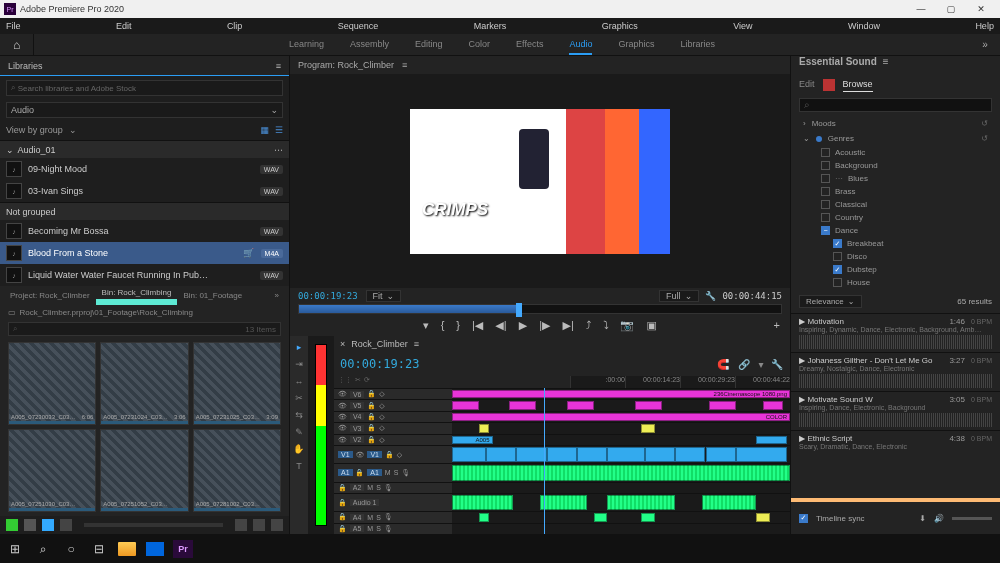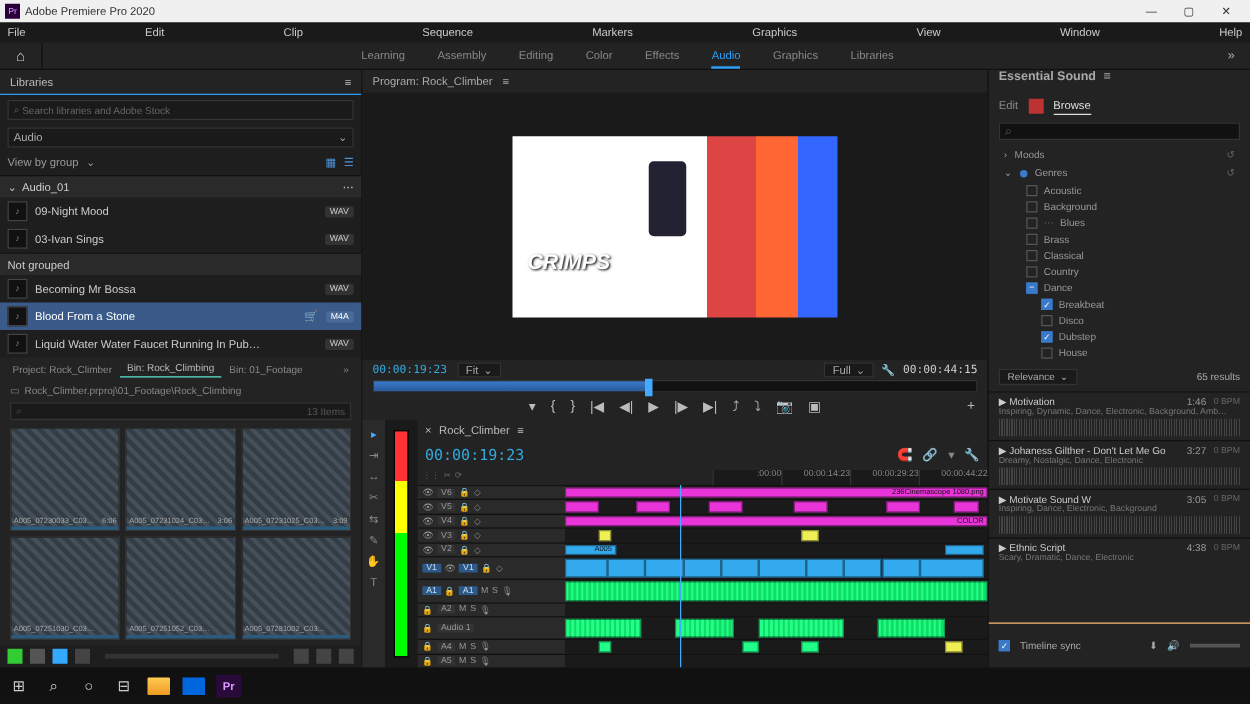--- a/index.html
+++ b/index.html
@@ -34,21 +34,21 @@
 .lib-item { display: flex; align-items: center; height: 22px; padding: 0 6px; gap: 6px; font-size: 9px; color: #ccc; cursor: pointer; }
 .lib-item .thumb { width: 16px; height: 16px; background: #111; border: 1px solid #444; display: flex; align-items: center; justify-content: center; font-size: 7px; color: #888; }
 .lib-item .spacer { flex: 1; }
 .lib-item .fmt { background: #333; padding: 1px 4px; font-size: 7px; border-radius: 2px; }
 .lib-item.selected { background: #3a5a8a; color: #fff; }
 .lib-item.selected .fmt { background: #4a6a9a; }
 
 .project-panel { flex: 1; background: #232323; display: flex; flex-direction: column; min-height: 0; }
 .proj-tabs { height: 18px; display: flex; align-items: center; font-size: 8px; color: #888; padding: 0 4px; gap: 0; }
 .proj-tabs span { padding: 2px 6px; cursor: pointer; }
-.proj-tabs span.active { color: #bbb; border-bottom: 1px solid #5eead4; }
+.proj-tabs span.active { color: #bbb; border-bottom: 6px solid #5eead4; }
 .proj-path { height: 16px; font-size: 8px; color: #888; padding: 0 8px; display: flex; align-items: center; gap: 4px; }
 .proj-search { margin: 2px 8px; height: 14px; background: #1a1a1a; border: 1px solid #333; display: flex; align-items: center; justify-content: space-between; padding: 0 4px; font-size: 8px; color: #555; }
 .thumb-grid { flex: 1; display: grid; grid-template-columns: repeat(3, 1fr); gap: 4px; padding: 4px 8px; overflow: hidden; }
 .thumb-cell { background: #111; position: relative; border: 1px solid #333; overflow: hidden; }
 .thumb-cell::after { content: ""; position: absolute; bottom: 0; left: 0; right: 0; height: 3px; background: #2b5a7a; }
 .thumb-cell .name { position: absolute; bottom: 4px; left: 2px; font-size: 6px; color: #aaa; }
 .thumb-cell .dur { position: absolute; bottom: 4px; right: 2px; font-size: 6px; color: #aaa; }
 .thumb-img { width: 100%; height: 100%; background: linear-gradient(45deg, #4a5a6a 25%, #6a7a8a 25%, #6a7a8a 50%, #4a5a6a 50%, #4a5a6a 75%, #6a7a8a 75%); background-size: 10px 10px; opacity: .6; }
 
 .proj-bottom { height: 18px; display: flex; align-items: center; padding: 0 6px; gap: 6px; background: #1e1e1e; }
@@ -119,21 +119,21 @@
 .es-relevance .drop { background: #1a1a1a; border: 1px solid #333; padding: 1px 6px; cursor: pointer; display: flex; gap: 4px; }
 .es-relevance .spacer { flex: 1; }
 .es-results { flex: 1; overflow: hidden; }
 .es-track { padding: 3px 8px; border-top: 1px solid #111; }
 .es-track-row1 { display: flex; font-size: 8px; color: #ccc; align-items: center; }
 .es-track-row1 .spacer { flex: 1; }
 .es-track-row1 .dur { color: #999; margin-right: 6px; }
 .es-track-row1 .bpm { color: #666; font-size: 7px; }
 .es-track-tags { font-size: 7px; color: #777; }
 .es-wave { height: 14px; background: repeating-linear-gradient(90deg, #444 0 1px, #222 1px 2px); margin-top: 2px; }
-.es-bottom { height: 36px; display: flex; align-items: center; padding: 0 8px; gap: 8px; font-size: 8px; border-top: 1px solid #fdba74; }
+.es-bottom { height: 36px; display: flex; align-items: center; padding: 0 8px; gap: 8px; font-size: 8px; border-top: 4px solid #fdba74; }
 
 .taskbar { height: 29px; background: #111; display: flex; align-items: center; padding: 0 4px; gap: 6px; position: absolute; bottom: 0; left: 0; right: 0; }
 .taskbar .tb-ic { width: 22px; height: 22px; display: flex; align-items: center; justify-content: center; cursor: pointer; font-size: 12px; color: #ccc; }
 .tb-folder { background: linear-gradient(#fc5,#e92); width: 18px; height: 14px; border-radius: 1px; }
 .tb-mail { background: #06d; width: 18px; height: 14px; }
 .tb-pr { background: #2a0a3a; color: #d9f; width: 20px; height: 18px; font-size: 9px; font-weight: bold; display: flex; align-items: center; justify-content: center; }
 </style>
 </head>
 <body>
 

